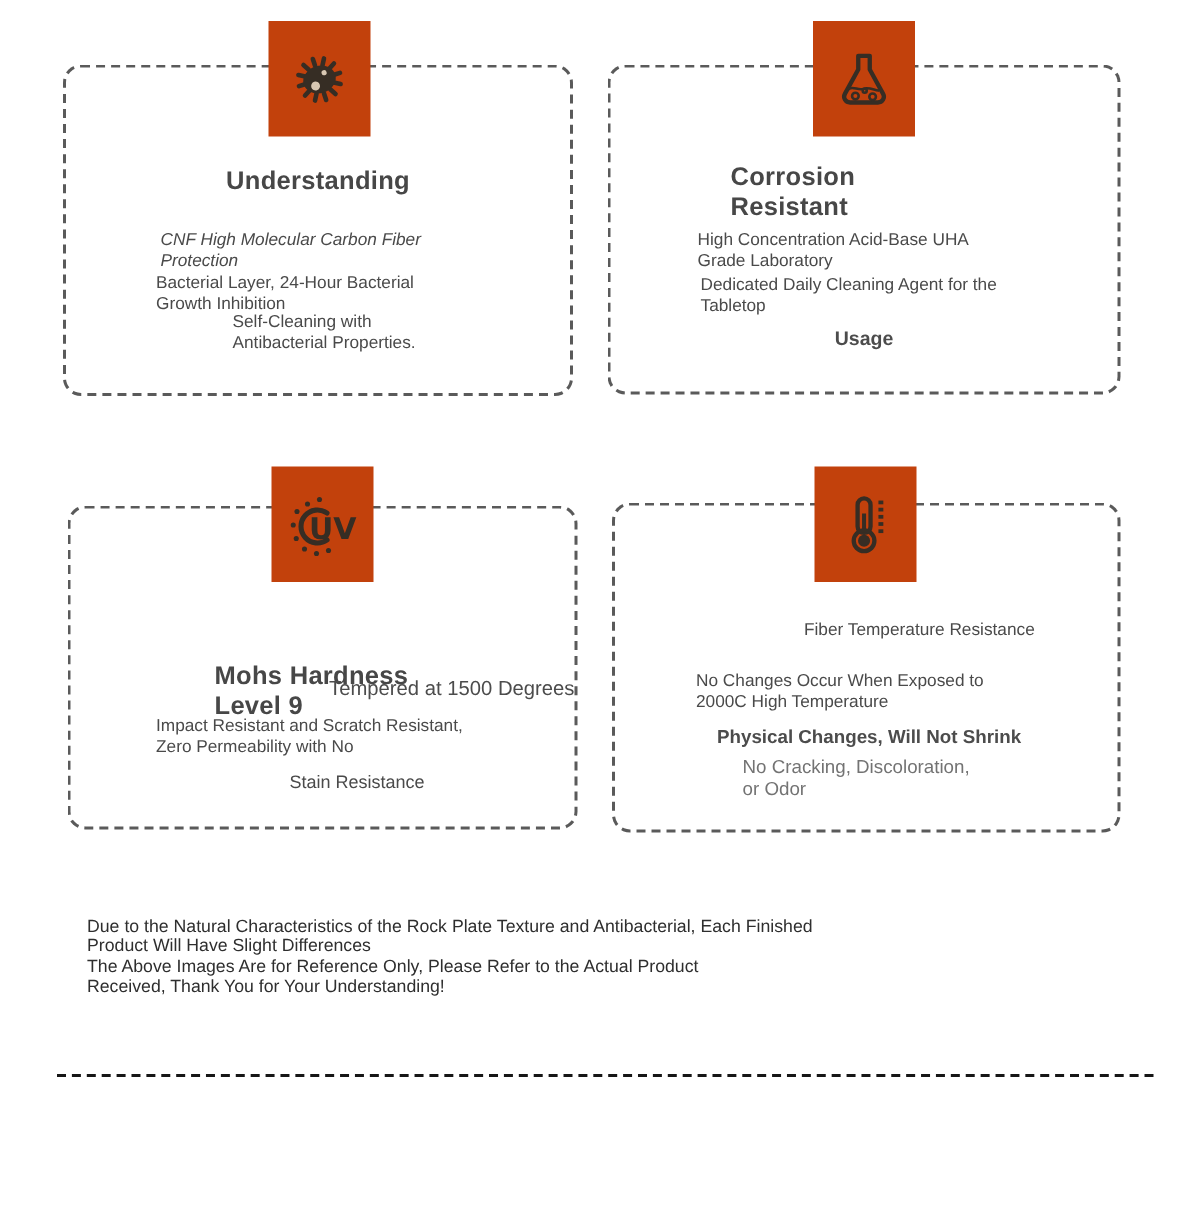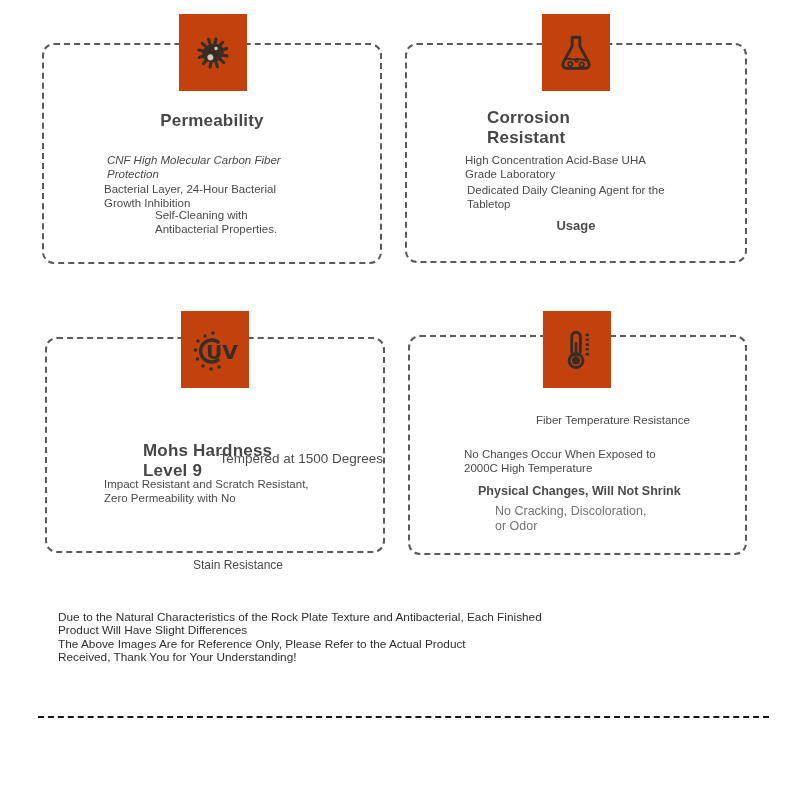--- a/index.html
+++ b/index.html
@@ -32,21 +32,21 @@
   #c2 .title{top:63px;left:80px;}
   #c2 .p1{top:108px;left:58px;}
   #c2 .p2{top:138px;left:60px;}
   #c2 .p3{top:173px;left:0;width:100%;text-align:center;font-weight:bold;font-size:13px;color:#4c4c4c;}
   
   #c3{left:45px;top:337px;width:336px;height:212px;}
   #i3{left:181px;top:311px;}
   #c3 .title{top:63px;left:96px;margin-top:39px;}
   #c3 .p1{top:112px;left:0;width:100%;text-align:right;font-weight:normal;font-size:13.5px;color:#4c4c4c;}
   #c3 .p2{top:138px;left:57px;}
-  #c3 .p3{top:175px;left:146px;font-size:12px;margin-top:44px;}
+  #c3 .p3{top:175px;left:146px;font-size:12px;}
   
   #c4{left:408px;top:335px;width:335px;height:216px;}
   #i4{left:543px;top:311px;}
   #c4 .p1{top:76px;left:126px;}
   #c4 .p2{top:110px;left:54px;}
   #c4 .p3{top:147px;left:68px;font-weight:bold;font-size:12.5px;color:#4c4c4c;}
   #c4 .p4{top:167px;left:85px;font-size:12.5px;color:#737373;}
   
   .footer{position:absolute;left:58px;top:611px;width:520px;}
   .footer p{margin:0;font-size:11.8px;line-height:1.14;color:#2e2e2e;white-space:pre-line;}
@@ -119,21 +119,21 @@
         <rect x="33" y="12" width="3.4" height="2.6"></rect>
         <rect x="33" y="17" width="3.4" height="2.6"></rect>
         <rect x="33" y="22" width="3.4" height="2.6"></rect>
         <rect x="33" y="27" width="3.4" height="2.6"></rect>
       </g>
     </svg>
   </span>
 </div>
 
 <div class="card" id="c1">
-  <h2 class="title">Permeability</h2>
+  <h2 class="title">Understanding</h2>
   <p class="p1">CNF High Molecular Carbon Fiber
 Protection</p>
   <p class="p2">Bacterial Layer, 24-Hour Bacterial
 Growth Inhibition</p>
   <p class="p3">Self-Cleaning with
 Antibacterial Properties.</p>
 </div>
 
 <div class="card" id="c2">
   <h2 class="title">Corrosion

